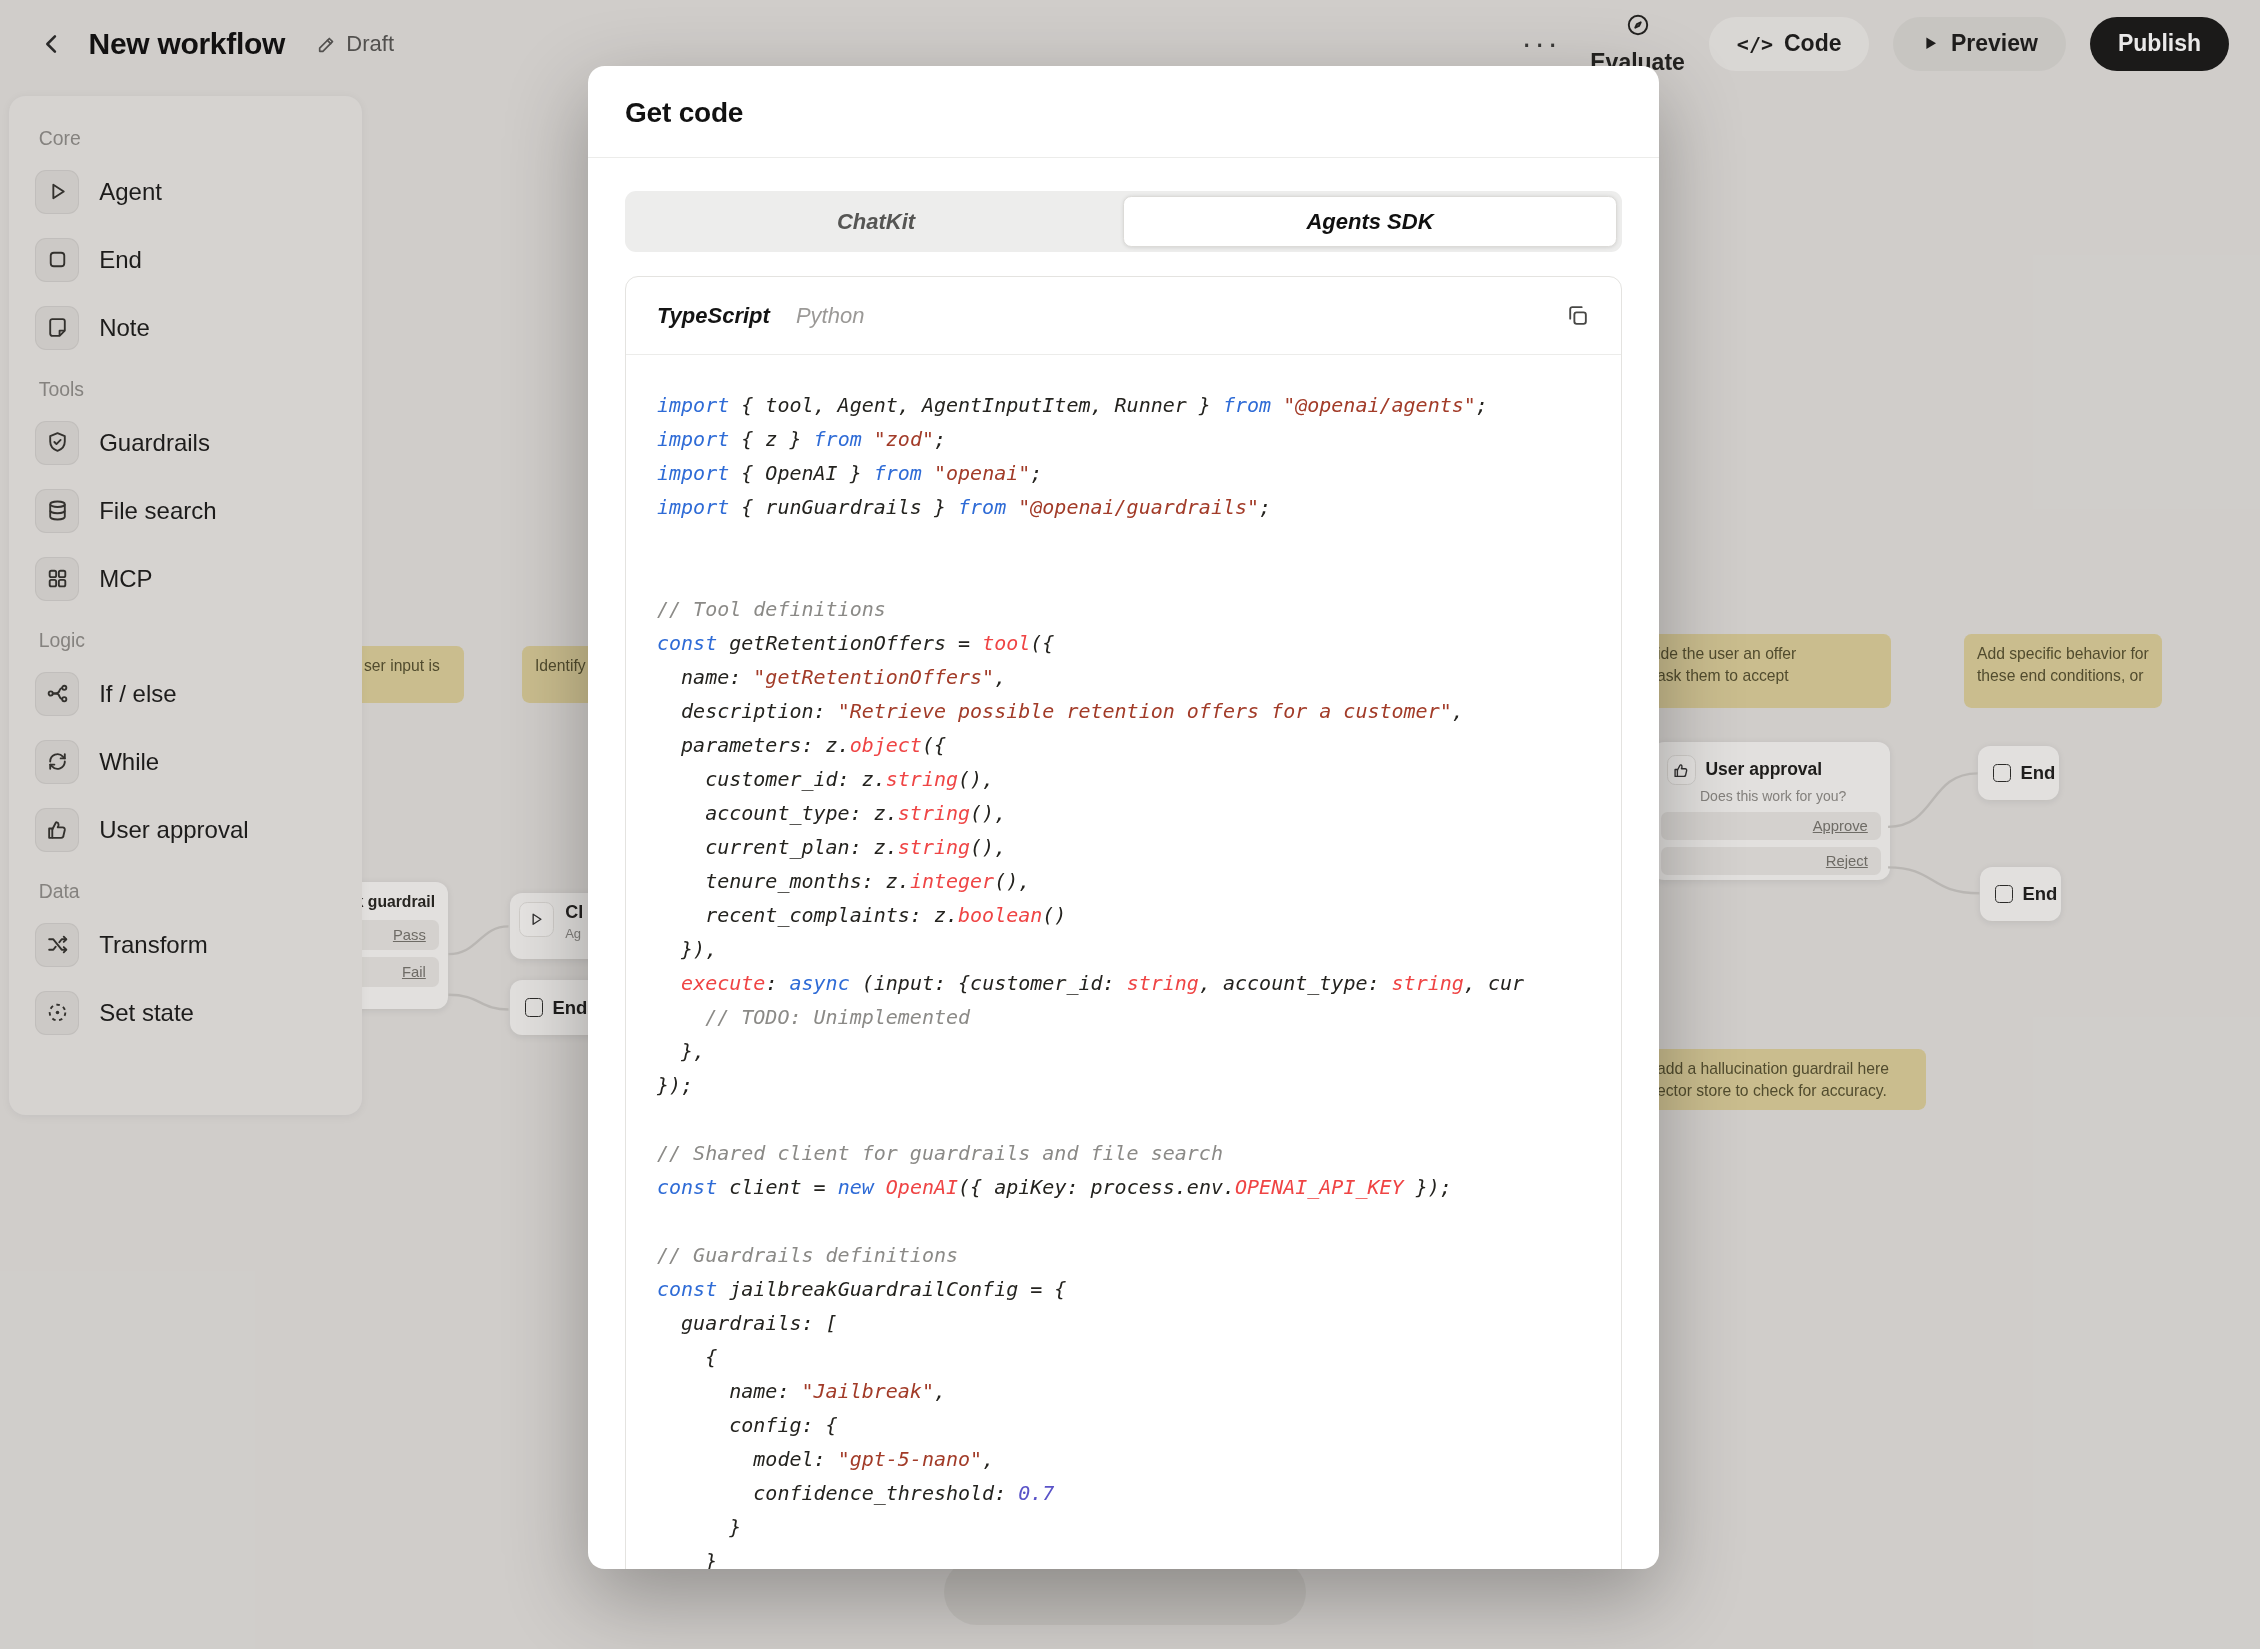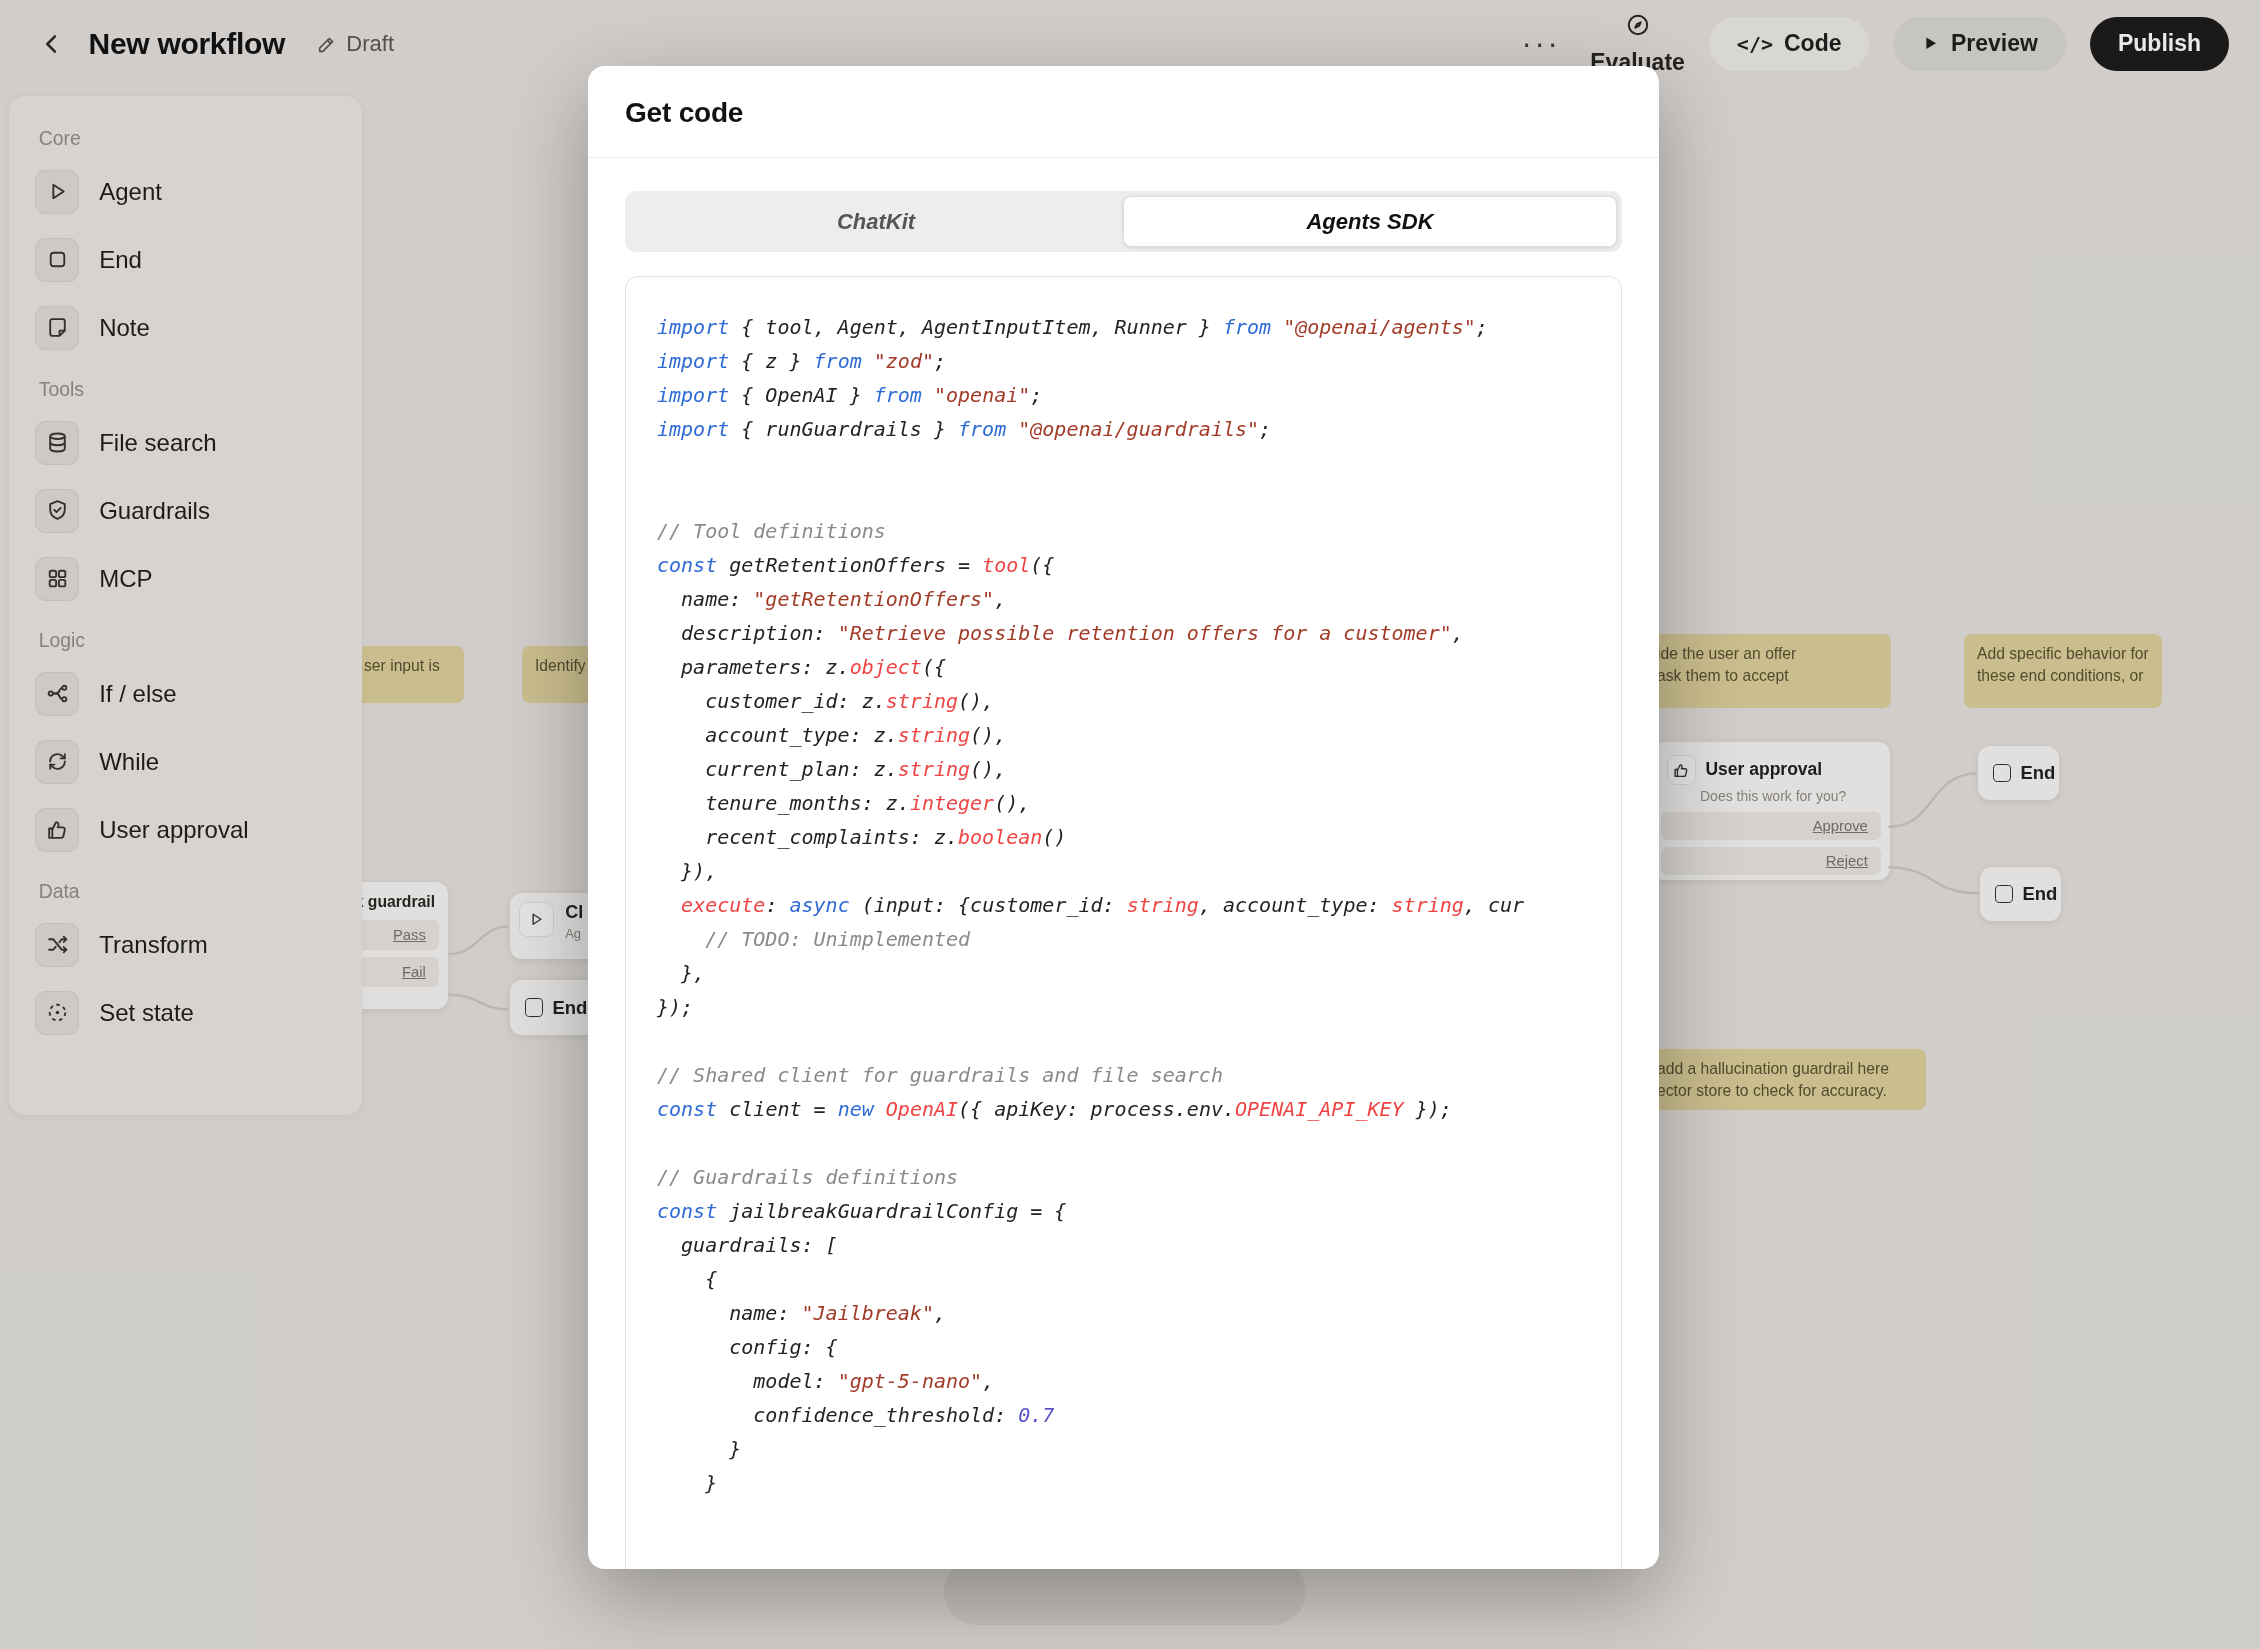--- a/index.html
+++ b/index.html
@@ -209,36 +209,36 @@
             <svg viewBox="0 0 24 24" fill="none" stroke="currentColor" stroke-width="1.8" stroke-linejoin="round">
               <path d="M7 4h10a2 2 0 0 1 2 2v9l-5 5H7a2 2 0 0 1-2-2V6a2 2 0 0 1 2-2z"></path>
               <path d="M14 20v-5h5"></path>
             </svg>
           </span>
           <span class="sb-label">Note</span>
         </div>
         <div class="section-label">Tools</div>
         <div class="sb-item">
           <span class="sb-icon">
+            <svg viewBox="0 0 24 24" fill="none" stroke="currentColor" stroke-width="1.8" stroke-linejoin="round" stroke-linecap="round">
+              <path d="M12 3l7 2.8V11c0 4.4-3 7.6-7 9-4-1.4-7-4.6-7-9V5.8z"></path>
+              <path d="M9 11.5l2 2 4-4"></path>
+            </svg>
+          </span>
+          <span class="sb-label">Guardrails</span>
+        </div>
+        <div class="sb-item">
+          <span class="sb-icon">
             <svg viewBox="0 0 24 24" fill="none" stroke="currentColor" stroke-width="1.8">
               <ellipse cx="12" cy="6" rx="7" ry="2.6"></ellipse>
               <path d="M5 6v6c0 1.4 3.1 2.6 7 2.6s7-1.2 7-2.6V6"></path>
               <path d="M5 12v6c0 1.4 3.1 2.6 7 2.6s7-1.2 7-2.6v-6"></path>
             </svg>
           </span>
           <span class="sb-label">File search</span>
-        </div>
-        <div class="sb-item">
-          <span class="sb-icon">
-            <svg viewBox="0 0 24 24" fill="none" stroke="currentColor" stroke-width="1.8" stroke-linejoin="round" stroke-linecap="round">
-              <path d="M12 3l7 2.8V11c0 4.4-3 7.6-7 9-4-1.4-7-4.6-7-9V5.8z"></path>
-              <path d="M9 11.5l2 2 4-4"></path>
-            </svg>
-          </span>
-          <span class="sb-label">Guardrails</span>
         </div>
         <div class="sb-item">
           <span class="sb-icon">
             <svg viewBox="0 0 24 24" fill="none" stroke="currentColor" stroke-width="1.8">
               <rect x="4.5" y="4.5" width="6.2" height="6.2" rx="1.6"></rect>
               <rect x="13.3" y="4.5" width="6.2" height="6.2" rx="1.6"></rect>
               <rect x="4.5" y="13.3" width="6.2" height="6.2" rx="1.6"></rect>
               <rect x="13.3" y="13.3" width="6.2" height="6.2" rx="1.6"></rect>
             </svg>
           </span>
@@ -308,17 +308,27 @@
 <div class="modal">
   <div class="modal-header">
     <div class="modal-title">Get code</div>
   </div>
   <div class="modal-body">
     <div class="seg">
       <div class="seg-item">ChatKit</div>
       <div class="seg-item active">Agents SDK</div>
     </div>
     <div class="code-card">
+      <div class="code-card-header">
+        <span class="lang active">TypeScript</span>
+        <span class="lang">Python</span>
+        <span class="copy-btn">
+          <svg viewBox="0 0 24 24" fill="none" stroke="currentColor" stroke-width="1.8" stroke-linecap="round" stroke-linejoin="round">
+              <rect x="9" y="9" width="11" height="11" rx="2.2"></rect>
+              <path d="M5 15 V6 a2 2 0 0 1 2-2 h9"></path>
+            </svg>
+        </span>
+      </div>
       <div class="code-body" id="code-lines"><div class="code-line"><span class="tk-kw">import</span><span class="tk-pl"> { tool, Agent, AgentInputItem, Runner } </span><span class="tk-kw">from</span><span class="tk-pl"> </span><span class="tk-str">"@openai/agents"</span><span class="tk-pl">;</span></div><div class="code-line"><span class="tk-kw">import</span><span class="tk-pl"> { z } </span><span class="tk-kw">from</span><span class="tk-pl"> </span><span class="tk-str">"zod"</span><span class="tk-pl">;</span></div><div class="code-line"><span class="tk-kw">import</span><span class="tk-pl"> { OpenAI } </span><span class="tk-kw">from</span><span class="tk-pl"> </span><span class="tk-str">"openai"</span><span class="tk-pl">;</span></div><div class="code-line"><span class="tk-kw">import</span><span class="tk-pl"> { runGuardrails } </span><span class="tk-kw">from</span><span class="tk-pl"> </span><span class="tk-str">"@openai/guardrails"</span><span class="tk-pl">;</span></div><div class="code-line">&nbsp;</div><div class="code-line">&nbsp;</div><div class="code-line"><span class="tk-cm">// Tool definitions</span></div><div class="code-line"><span class="tk-kw">const</span><span class="tk-pl"> getRetentionOffers = </span><span class="tk-fn">tool</span><span class="tk-pl">({</span></div><div class="code-line"><span class="tk-pl">  name: </span><span class="tk-str">"getRetentionOffers"</span><span class="tk-pl">,</span></div><div class="code-line"><span class="tk-pl">  description: </span><span class="tk-str">"Retrieve possible retention offers for a customer"</span><span class="tk-pl">,</span></div><div class="code-line"><span class="tk-pl">  parameters: z.</span><span class="tk-fn">object</span><span class="tk-pl">({</span></div><div class="code-line"><span class="tk-pl">    customer_id: z.</span><span class="tk-fn">string</span><span class="tk-pl">(),</span></div><div class="code-line"><span class="tk-pl">    account_type: z.</span><span class="tk-fn">string</span><span class="tk-pl">(),</span></div><div class="code-line"><span class="tk-pl">    current_plan: z.</span><span class="tk-fn">string</span><span class="tk-pl">(),</span></div><div class="code-line"><span class="tk-pl">    tenure_months: z.</span><span class="tk-fn">integer</span><span class="tk-pl">(),</span></div><div class="code-line"><span class="tk-pl">    recent_complaints: z.</span><span class="tk-fn">boolean</span><span class="tk-pl">()</span></div><div class="code-line"><span class="tk-pl">  }),</span></div><div class="code-line"><span class="tk-pl">  </span><span class="tk-fn">execute</span><span class="tk-pl">: </span><span class="tk-kw">async</span><span class="tk-pl"> (input: {customer_id: </span><span class="tk-fn">string</span><span class="tk-pl">, account_type: </span><span class="tk-fn">string</span><span class="tk-pl">, cur</span></div><div class="code-line"><span class="tk-cm">    // TODO: Unimplemented</span></div><div class="code-line"><span class="tk-pl">  },</span></div><div class="code-line"><span class="tk-pl">});</span></div><div class="code-line">&nbsp;</div><div class="code-line"><span class="tk-cm">// Shared client for guardrails and file search</span></div><div class="code-line"><span class="tk-kw">const</span><span class="tk-pl"> client = </span><span class="tk-kw">new</span><span class="tk-pl"> </span><span class="tk-fn">OpenAI</span><span class="tk-pl">({ apiKey: process.env.</span><span class="tk-fn">OPENAI_API_KEY</span><span class="tk-pl"> });</span></div><div class="code-line">&nbsp;</div><div class="code-line"><span class="tk-cm">// Guardrails definitions</span></div><div class="code-line"><span class="tk-kw">const</span><span class="tk-pl"> jailbreakGuardrailConfig = {</span></div><div class="code-line"><span class="tk-pl">  guardrails: [</span></div><div class="code-line"><span class="tk-pl">    {</span></div><div class="code-line"><span class="tk-pl">      name: </span><span class="tk-str">"Jailbreak"</span><span class="tk-pl">,</span></div><div class="code-line"><span class="tk-pl">      config: {</span></div><div class="code-line"><span class="tk-pl">        model: </span><span class="tk-str">"gpt-5-nano"</span><span class="tk-pl">,</span></div><div class="code-line"><span class="tk-pl">        confidence_threshold: </span><span class="tk-num">0.7</span></div><div class="code-line"><span class="tk-pl">      }</span></div><div class="code-line"><span class="tk-pl">    }</span></div></div>
     </div>
   </div>
 </div>
 
 
 </body></html>

